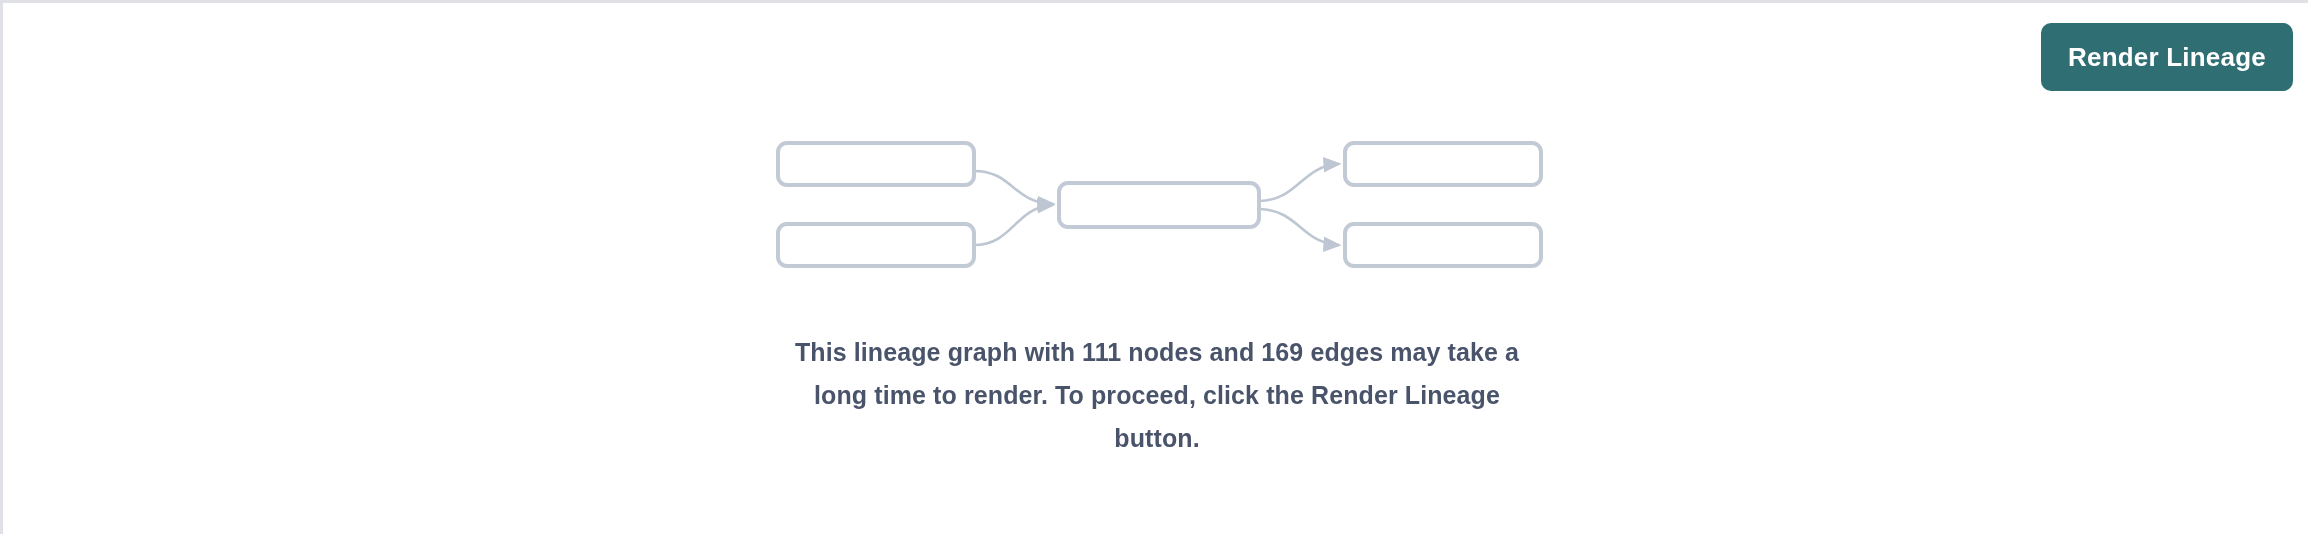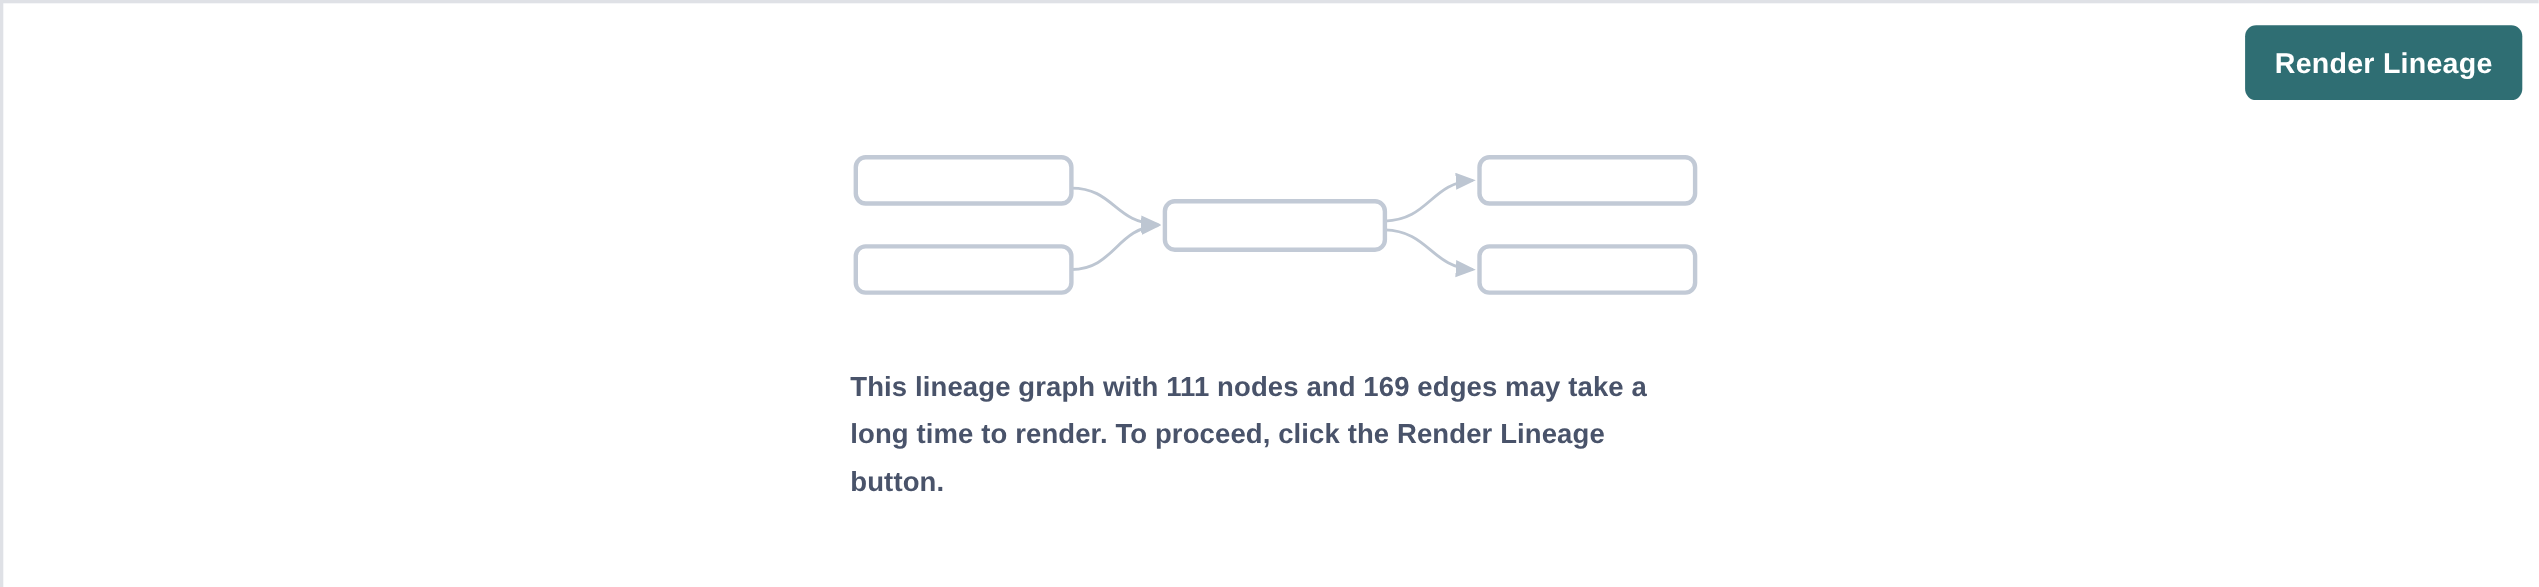--- a/index.html
+++ b/index.html
@@ -67,21 +67,21 @@
     stroke: #bdc6d2;
     stroke-width: 2.6;
   }
 
   
   .message {
     position: absolute;
     left: 770px;
     top: 328px;
     width: 768px;
-    text-align: left;
+    text-align: center;
     color: #49536a;
     font-family: "Liberation Sans", sans-serif;
     font-size: 25px;
     font-weight: bold;
     line-height: 43px;
     letter-spacing: 0.1px;
   }
 </style>
 </head>
 <body>

